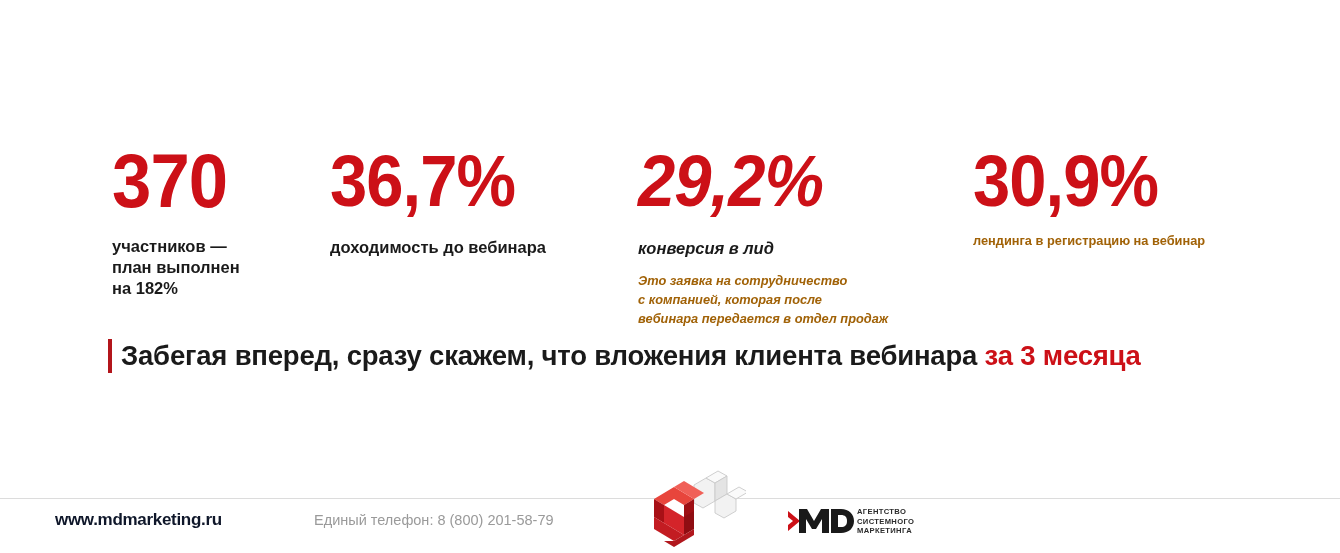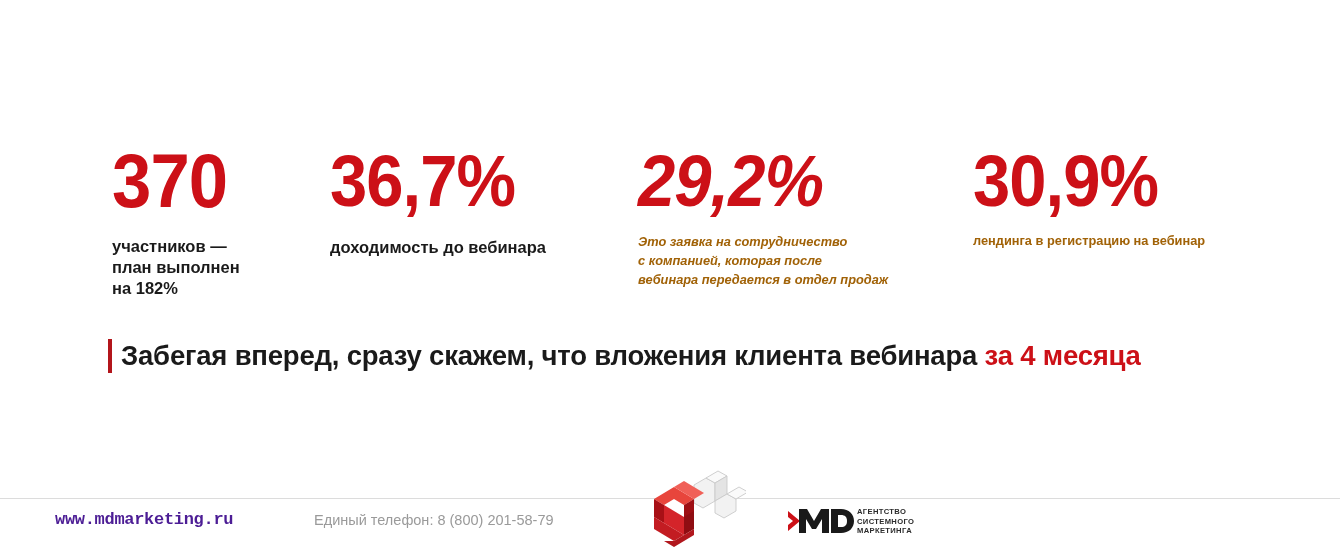--- a/index.html
+++ b/index.html
@@ -127,25 +127,25 @@
     left: 0;
     top: 499px;
     width: 1340px;
     height: 54px;
   }
 
   .footer-url {
     position: absolute;
     left: 55px;
     top: 11px;
-    font-family: Liberation Mono, monospace;
+    font-family: Liberation Sans, sans-serif;
     font-weight: 700;
     font-size: 17px;
     letter-spacing: -0.3px;
-    color: #4c1d95;
+    color: #0f172a;
   }
 
   .footer-phone {
     position: absolute;
     left: 314px;
     top: 13px;
     font-family: "Liberation Sans", sans-serif;
     font-weight: 400;
     font-size: 14.5px;
     color: #9a9a9a;
@@ -199,35 +199,36 @@
 на 182%</div>
     </div>
 
     <div class="stat-block" id="block-1">
       <div class="stat-value">36,7%</div>
       <div class="stat-label">доходимость до вебинара</div>
     </div>
 
     <div class="stat-block" id="block-2">
       <div class="stat-value">29,2%</div>
+      <div class="stat-label">конверсия в лид</div>
       <div class="stat-note">Это заявка на сотрудничество
 с компанией, которая после
 вебинара передается в отдел продаж</div>
     </div>
 
     <div class="stat-block" id="block-3">
       <div class="stat-value">30,9%</div>
       <div class="stat-note">лендинга в регистрацию на вебинар</div>
     </div>
 
   </div>
 
   <div class="headline-wrap">
     <div class="headline-bar"></div>
-    <div class="headline-text"><span>Забегая вперед, сразу скажем, что вложения клиента вебинара </span><span class="headline-accent">за 4 месяца</span></div>
+    <div class="headline-text"><span>Забегая вперед, сразу скажем, что вложения клиента вебинара </span><span class="headline-accent">за 3 месяца</span></div>
   </div>
 
   <div class="footer-divider"></div>
 
   <div class="footer">
 
     <div class="footer-url">www.mdmarketing.ru</div>
 
     <div class="footer-phone">Единый телефон: 8 (800) 201-58-79</div>
 

